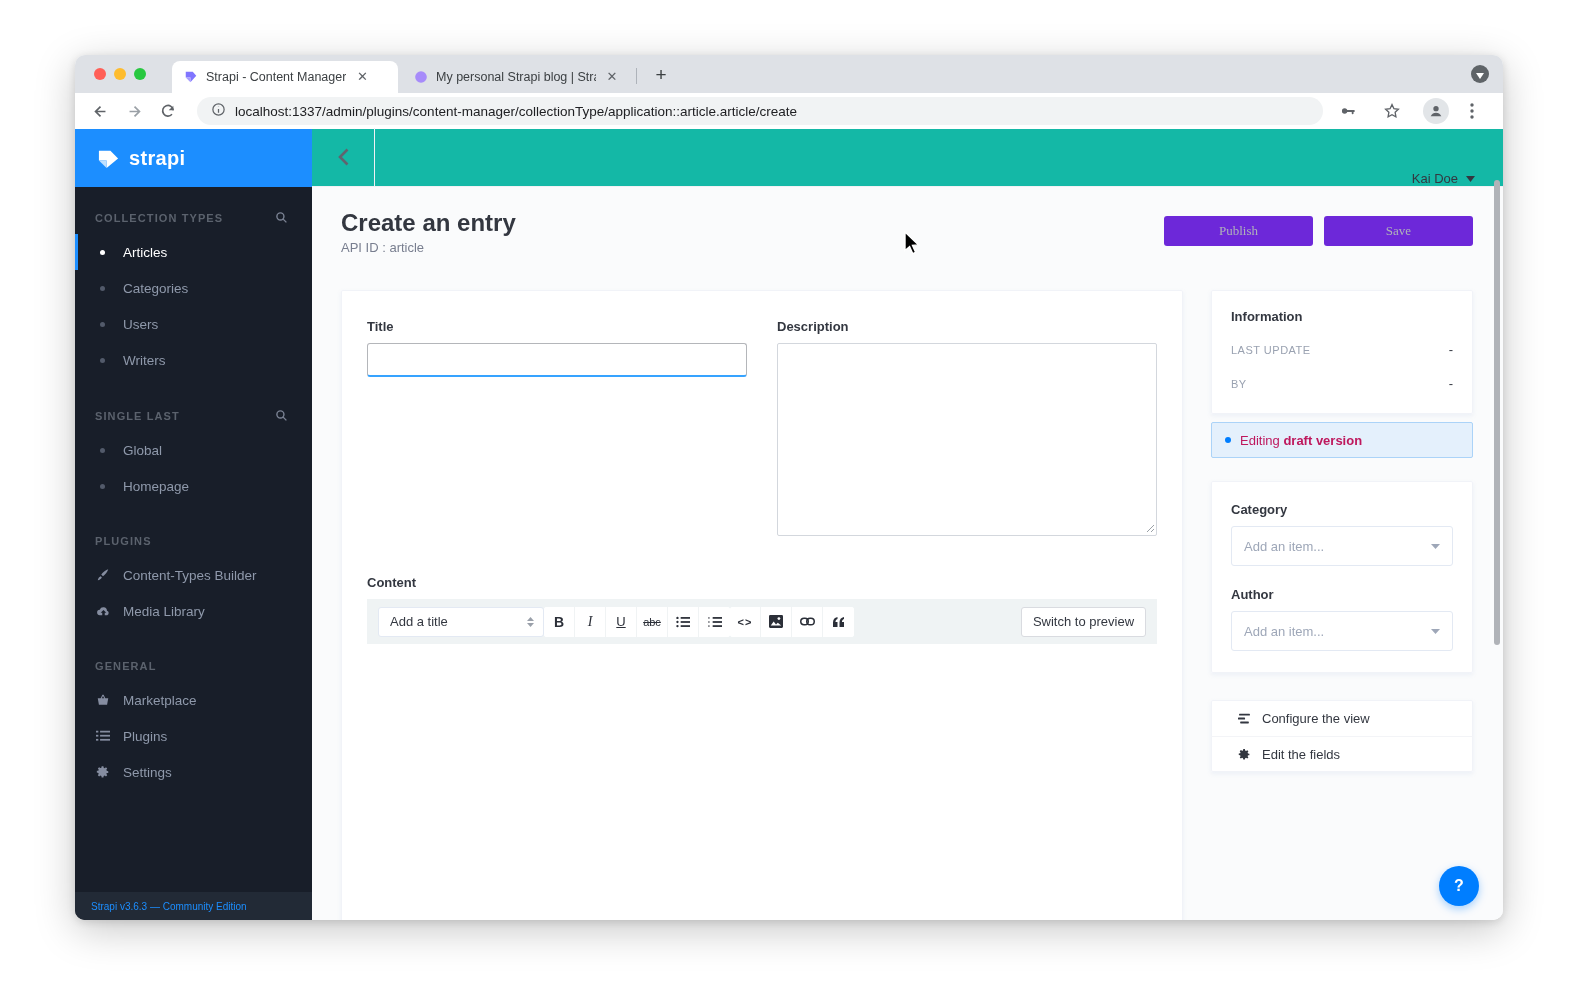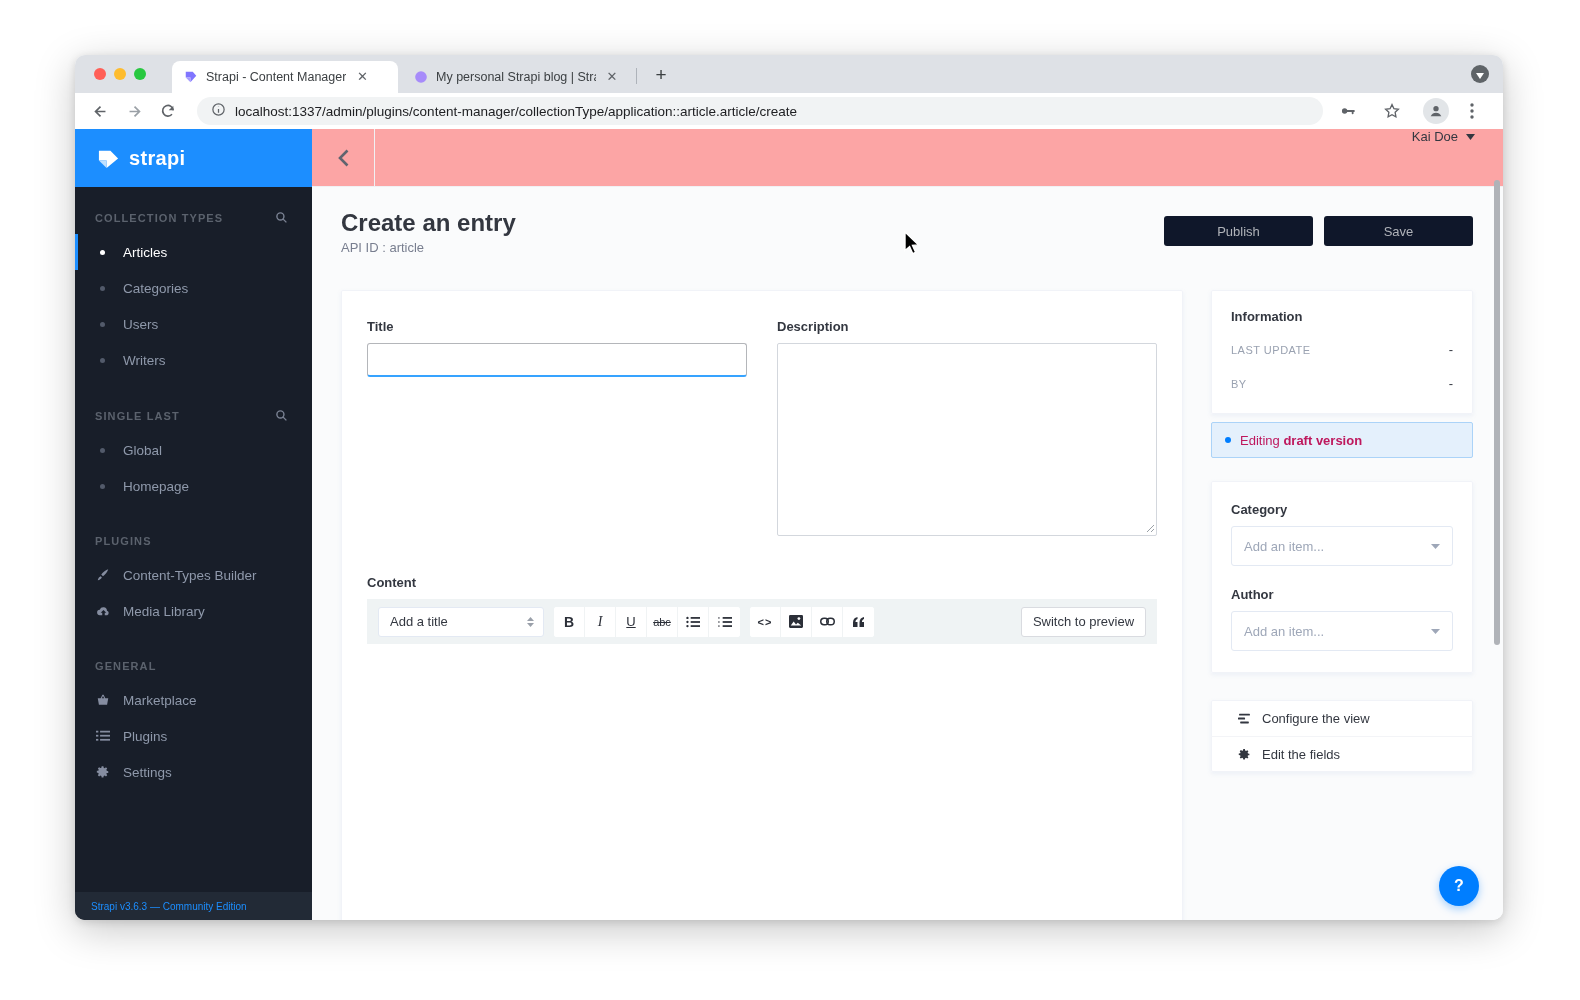--- a/index.html
+++ b/index.html
@@ -42,45 +42,45 @@
   .sec { margin-bottom:31px; }
   .s-item { height:36px; display:flex; align-items:center; position:relative; padding-left:20px; font-size:13.5px; color:#8f99ab; cursor:pointer; }
   .s-item .dot { width:5px; height:5px; border-radius:50%; background:#525a6a; margin:0 18px 0 5px; flex:0 0 auto; }
   .s-item.active { color:#fff; }
   .s-item.active .dot { background:#fff; }
   .s-item.active::before { content:""; position:absolute; left:0; top:0; width:3px; height:36px; background:#1c8eff; }
   .s-item .mi { width:16px; margin-right:12px; display:flex; justify-content:center; color:#858da0; flex:0 0 auto; }
   .side-footer { height:28px; background:#222a36; display:flex; align-items:center; padding-left:16px; font-size:10px; color:#1c8eff; }
 
   .main { flex:1; display:flex; flex-direction:column; background:#fafbfc; min-width:0; }
-  .topbar { height:58px; background:#fca5a5; border-bottom:1px solid #f0f1f4; display:flex; align-items:flex-start; flex:0 0 auto; }
+  .topbar { height:58px; background:#14b8a6; border-bottom:1px solid #f0f1f4; display:flex; align-items:flex-end; flex:0 0 auto; }
   .back { width:63px; height:58px; display:flex; align-items:center; justify-content:center; border-right:1px solid #f0f1f4; cursor:pointer; }
   .userbox { margin-left:auto; margin-right:28px; display:flex; align-items:center; gap:8px; font-size:13px; color:#333740; cursor:pointer; }
 
   .content { flex:1; position:relative; padding:22px 30px 0 29px; overflow:hidden; }
   .page-head { display:flex; justify-content:space-between; }
   .page-head h1 { font-size:24px; font-weight:bold; color:#333740; line-height:28px; }
   .page-head .sub { font-size:13px; color:#787e8f; margin-top:3px; }
   .head-btns { display:flex; gap:11px; margin-top:7px; }
-  .btn-disabled { width:149px; height:30px; background:#0f172a; border:none; border-radius:3px; font-size:13px; color:#b0b3b9; font-family:Liberation Sans, sans-serif; }
+  .btn-disabled { width:149px; height:30px; background:#6d28d9; border:none; border-radius:3px; font-size:13px; color:#b0b3b9; font-family:Liberation Serif, serif; }
 
   .body-row { display:flex; gap:28px; margin-top:35px; align-items:flex-start; }
   .card { background:#fff; border-radius:2px; box-shadow:0 2px 4px rgba(227,233,243,.6), 0 0 0 1px #f1f3f8 inset; }
   .main-card { width:842px; min-height:660px; padding:29px 26px; }
 
   .fields { display:flex; gap:14px;justify-content:space-between; }
   .field { width:380px; }
   .flabel { font-size:13px; font-weight:bold; color:#333740; margin-bottom:9px; }
   .inp-title { width:380px; height:34px; border:1px solid #b4b6ba; border-bottom:2px solid #36a3ff; border-radius:3px; outline:none; padding:0 10px; font-size:13px; font-family:inherit; }
   .ta-wrap { position:relative; }
   .ta-desc { width:380px; height:193px; border:1px solid #d3d7dd; border-radius:2px; outline:none; resize:none; padding:8px 10px; font-size:13px; font-family:inherit; display:block; }
   .ta-grip { position:absolute; right:2px; bottom:3px; pointer-events:none; }
 
   .content-sec { margin-top:39px; }
-  .wysiwyg-head { height:45px; background:#eff3f4; display:flex; align-items:center; padding:0 11px; gap:10px; }
+  .wysiwyg-head { height:45px; background:#eff3f4; display:flex; align-items:center; padding:0 11px; }
   .h-select { width:166px; height:30px; background:#fff; border:1px solid #e3e9f3; border-radius:3px; display:flex; align-items:center; justify-content:space-between; padding:0 9px 0 11px; font-size:13px; color:#333740; cursor:pointer; }
   .stepper { display:flex; flex-direction:column; gap:2px; align-items:center; }
   .stepper svg { display:block; }
   .tgroup { display:flex; border-radius:3px; overflow:hidden; background:#fff; }
   .tbtn { width:31px; height:30px; background:#fff; border:none; border-right:1px solid #f0f3f4; display:flex; align-items:center; justify-content:center; font-size:13px; color:#2b2f38; font-family:inherit; cursor:pointer; }
   .tbtn:last-child { border-right:none; }
   .tb-b { font-weight:bold; font-size:14px; }
   .tb-i { font-style:italic; font-family:"Liberation Serif", serif; font-size:14px; }
   .tb-u { text-decoration:underline; font-size:13px; }
   .tb-s { text-decoration:line-through; font-size:11px; }

